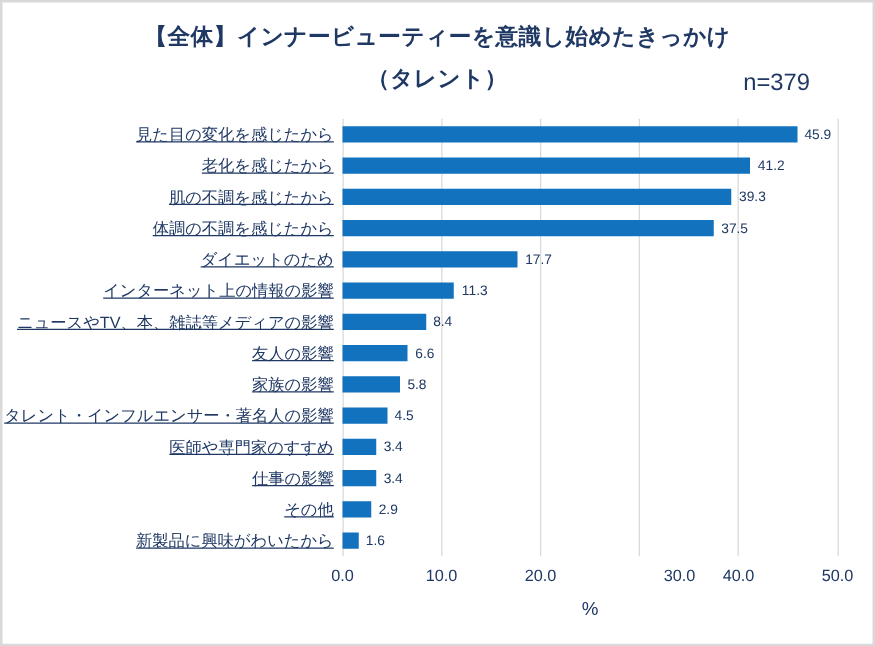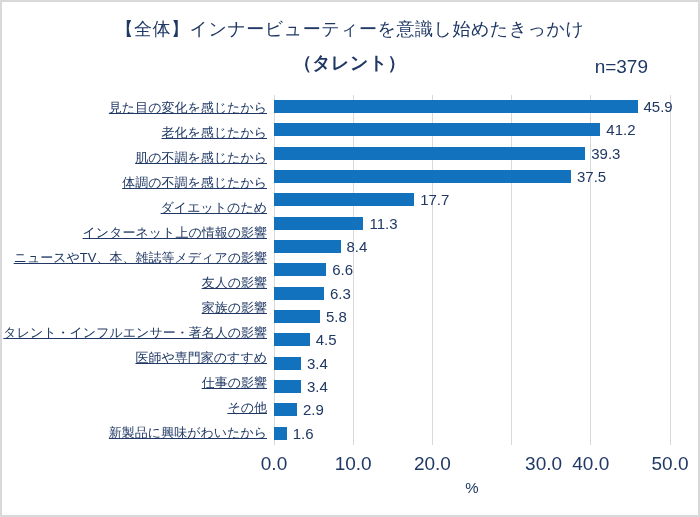--- a/index.html
+++ b/index.html
@@ -13,21 +13,21 @@
     width:700px;height:517px;
     box-sizing:border-box;
     background:#fff;
     border:2px solid var(--grid);
     font-family:"Liberation Sans","DejaVu Sans",sans-serif;
     overflow:hidden;
   }
   .title-line1{
     position:absolute;top:15px;left:0;right:0;
     text-align:center;
-    font-size:18px;font-weight:normal;color:var(--navy);
+    font-size:18px;font-weight:bold;color:var(--navy);
     letter-spacing:0.5px;
   }
   .title-line2{
     position:absolute;top:49px;left:0;right:0;
     text-align:center;
     font-size:18px;font-weight:bold;color:var(--navy);
     letter-spacing:0.5px;
   }
   .n-label{
     position:absolute;top:54px;right:50px;
@@ -51,28 +51,28 @@
     position:absolute;left:0;top:0;right:0;bottom:0;
     display:flex;flex-direction:column;
   }
   .row{
     flex:1;display:flex;align-items:center;
   }
   .bar{
     height:13px;background:var(--bar);flex-shrink:0;
   }
   .val{
-    margin-left:6px;font-size:15px;color:var(--navy);white-space:nowrap;
+    margin-left:6px;font-size:11px;color:var(--navy);white-space:nowrap;
   }
   .xaxis{
     position:absolute;left:272px;top:451px;width:396px;height:16px;
   }
   .tick{
     position:absolute;top:0;transform:translateX(-50%);
-    font-size:19px;color:var(--navy);white-space:nowrap;
+    font-size:13px;color:var(--navy);white-space:nowrap;
   }
   .xlabel{
     position:absolute;left:272px;top:477px;width:396px;
     text-align:center;font-size:15px;color:var(--navy);
   }
 </style>
 </head>
 <body>
 
 <div class="frame">
@@ -131,24 +131,20 @@
         </div>
         <div class="row">
           <div class="bar" style="width: 16.8%;"></div>
           <span class="val">8.4</span>
         </div>
         <div class="row">
           <div class="bar" style="width: 13.2%;"></div>
           <span class="val">6.6</span>
         </div>
         <div class="row">
-          <div class="bar" style="width: 12.6%;"></div>
-          <span class="val">6.3</span>
-        </div>
-        <div class="row">
           <div class="bar" style="width: 11.6%;"></div>
           <span class="val">5.8</span>
         </div>
         <div class="row">
           <div class="bar" style="width: 9%;"></div>
           <span class="val">4.5</span>
         </div>
         <div class="row">
           <div class="bar" style="width: 6.8%;"></div>
           <span class="val">3.4</span>

